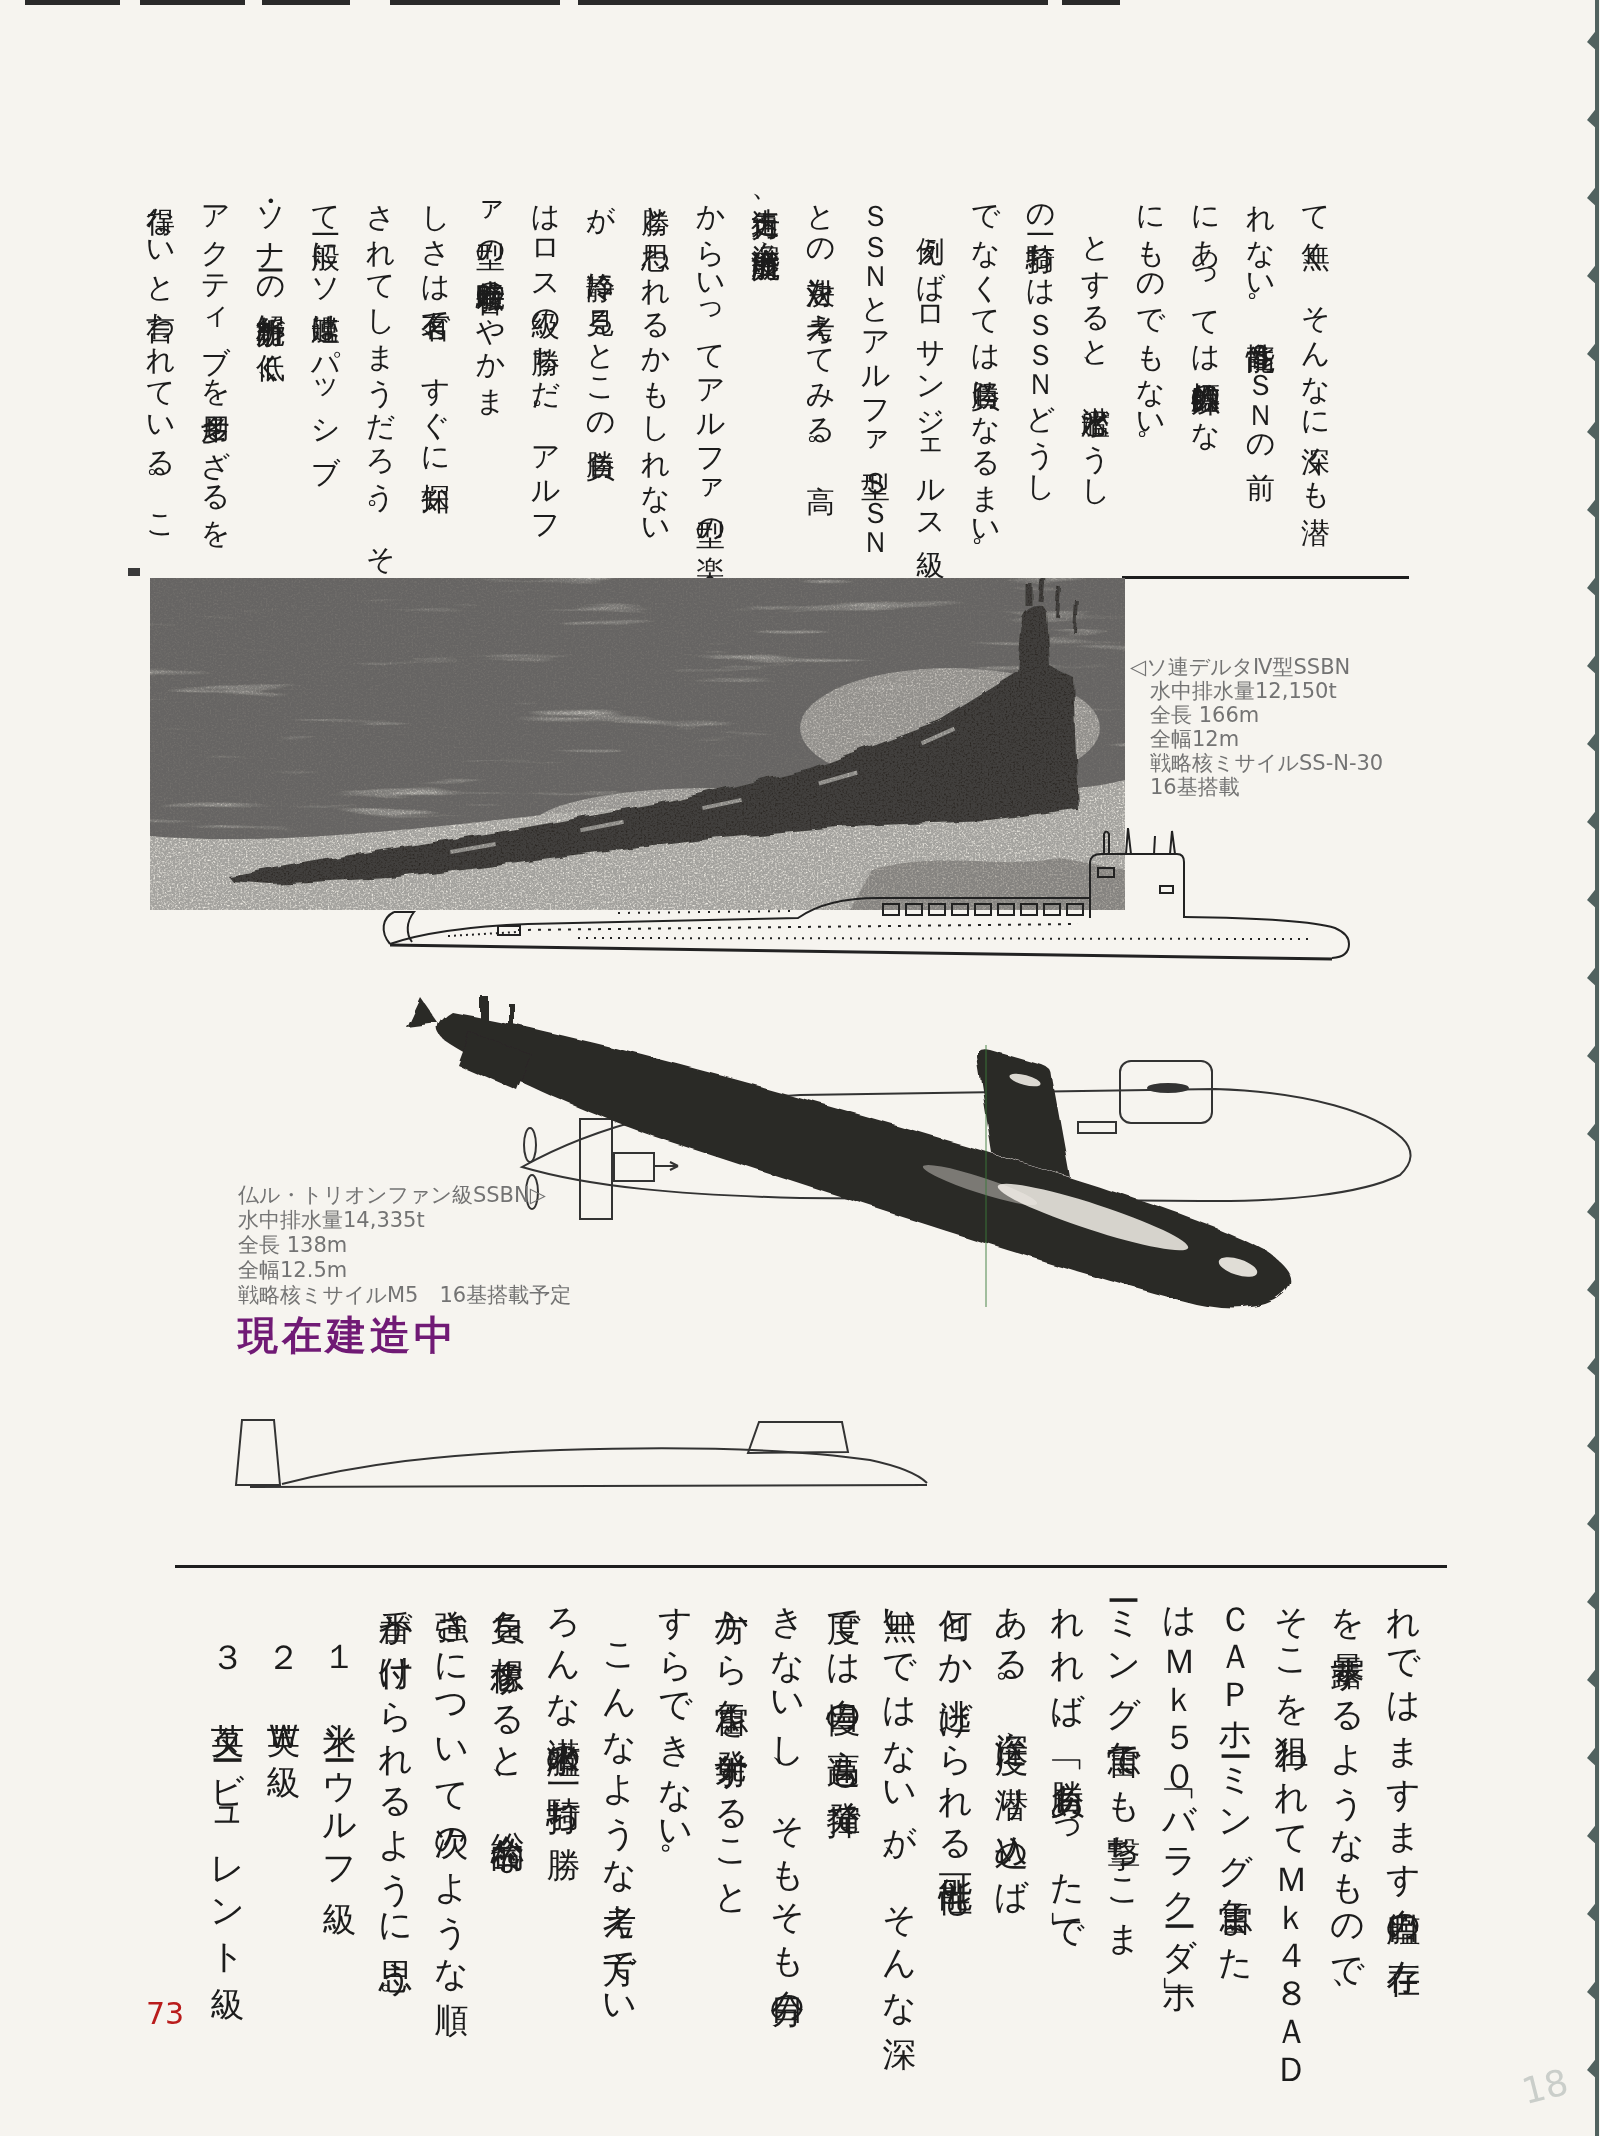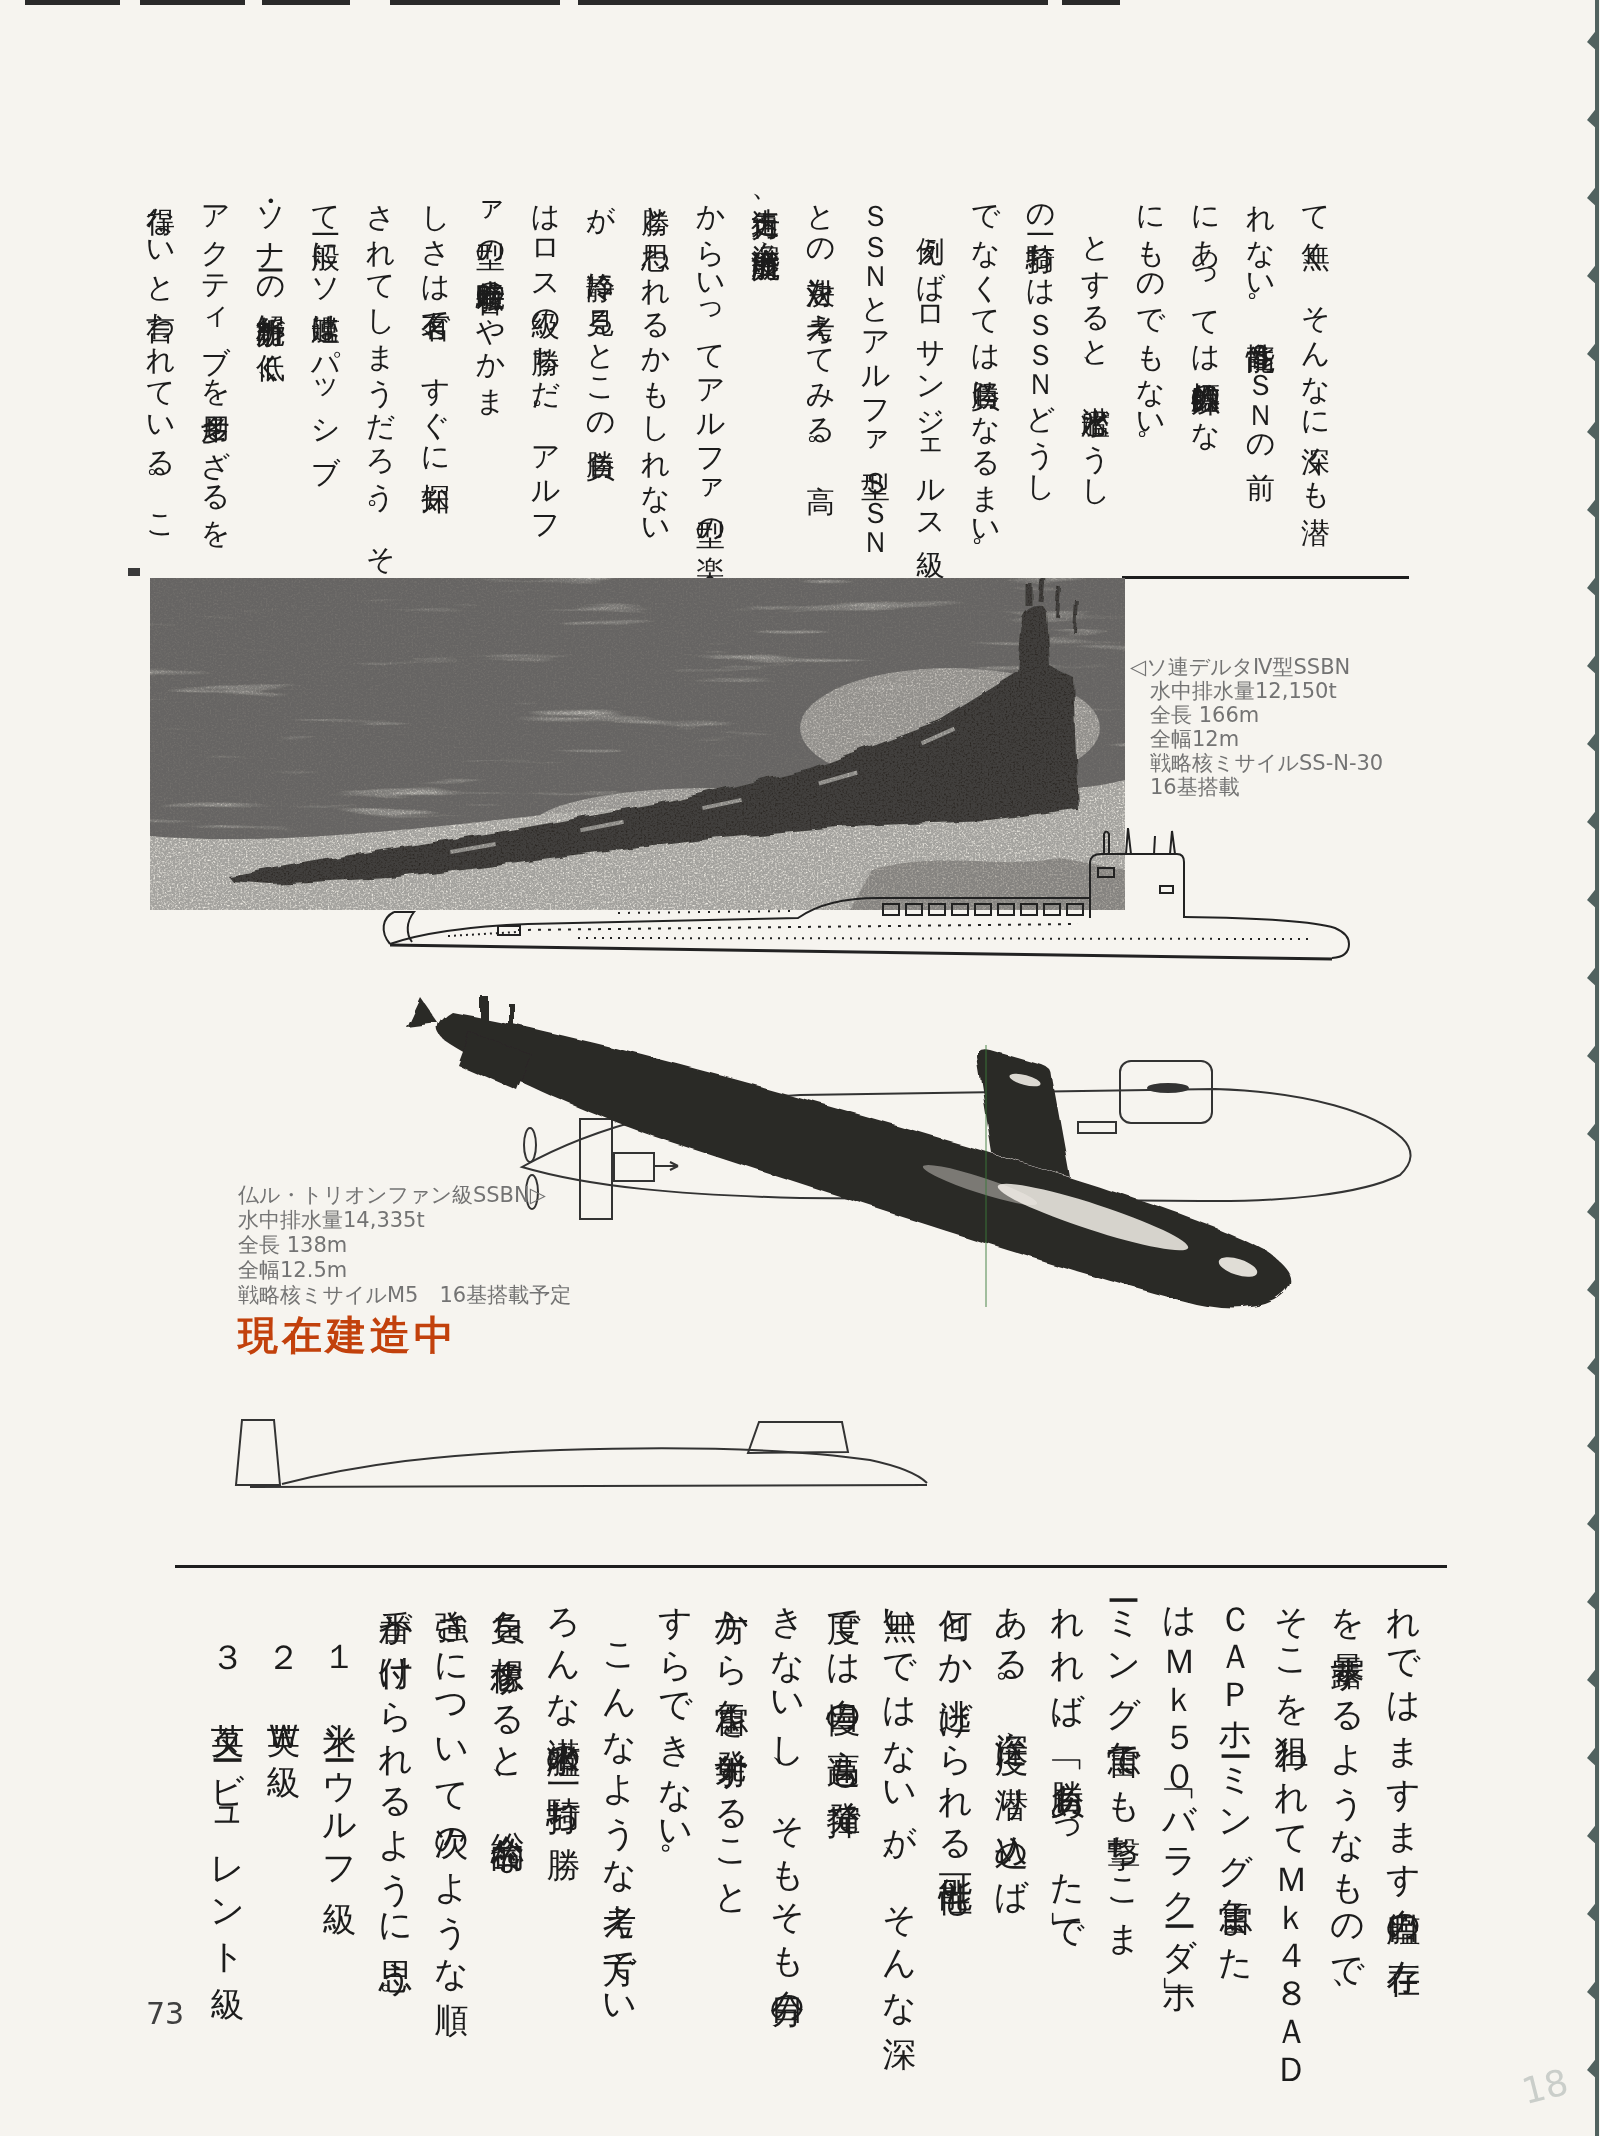--- a/index.html
+++ b/index.html
@@ -18,31 +18,31 @@
   .caption { position:absolute; font-family:"DejaVu Sans","Liberation Sans",sans-serif; color:#737373; }
   .cap-line { white-space:pre; }
   .caption-delta { left:1130px; top:655px;  font-size:21px; line-height:24px; }
   .caption-delta .cap-line:not(:first-child) { padding-left:20px; }
   .caption-fr    { left:238px;  top:1183px; font-size:21px; line-height:25px; }
   .caption-w     { left:996px;  top:1424px; font-size:21px; line-height:23.5px; }
   .caption-w .cap-line:not(:first-child) { padding-left:22px; }
   .build-status {
     position:absolute; left:238px; top:1308px;
     font-family:"DejaVu Sans","Liberation Sans",sans-serif;
-    font-size:40px; font-weight:bold; letter-spacing:4px; color:#c2410c;
+    font-size:40px; font-weight:bold; letter-spacing:4px; color:#701a75;
   }
   
   .rule { position:absolute; background:#1e1e1e; }
   #rule-caption   { left:1122px; top:576px;  width:287px;  height:3px; }
   #rule-separator { left:175px;  top:1565px; width:1272px; height:3px; }
   .tick { position:absolute; top:0; height:5px; background:#2a2a2a; }
   .speck { position:absolute; background:#3a3a3a; }
   .page-number {
     position:absolute; left:146px; top:1996px; font-size:30px;
-    font-family:"DejaVu Sans","Liberation Sans",sans-serif; color:#404040;
+    font-family:"DejaVu Sans","Liberation Sans",sans-serif; color:#b91c1c;
   }
   .pencil-mark {
     position:absolute; left:1522px; top:2066px; font-size:36px;
     font-family:"DejaVu Sans","Liberation Sans",sans-serif;
     color:#c3c8c4; transform:rotate(-14deg); opacity:.85;
   }
   .photo { position:absolute; left:150px; top:578px; width:975px; height:332px; margin:0; }
   .draw  { position:absolute; }
   #delta-drawing { left:378px; top:826px;  width:995px;  height:150px; }
   #triomphant    { left:280px; top:995px;  width:1170px; height:320px; }

